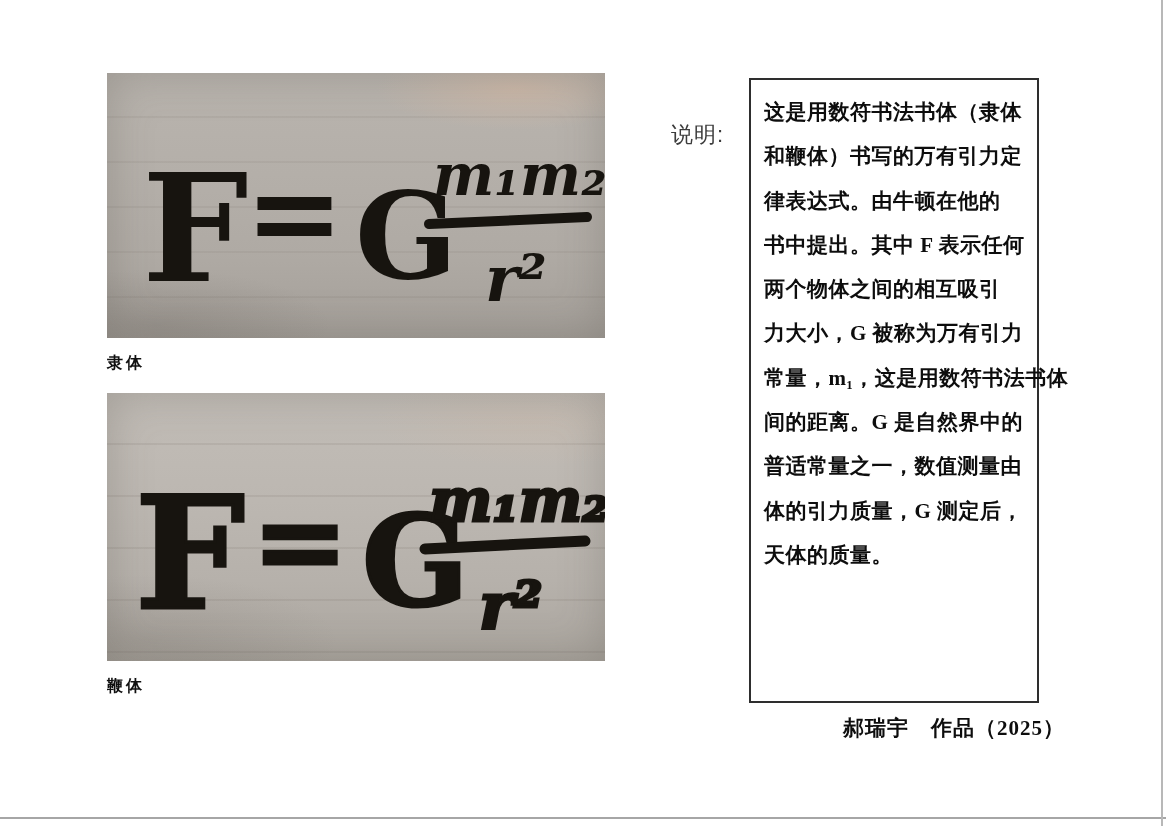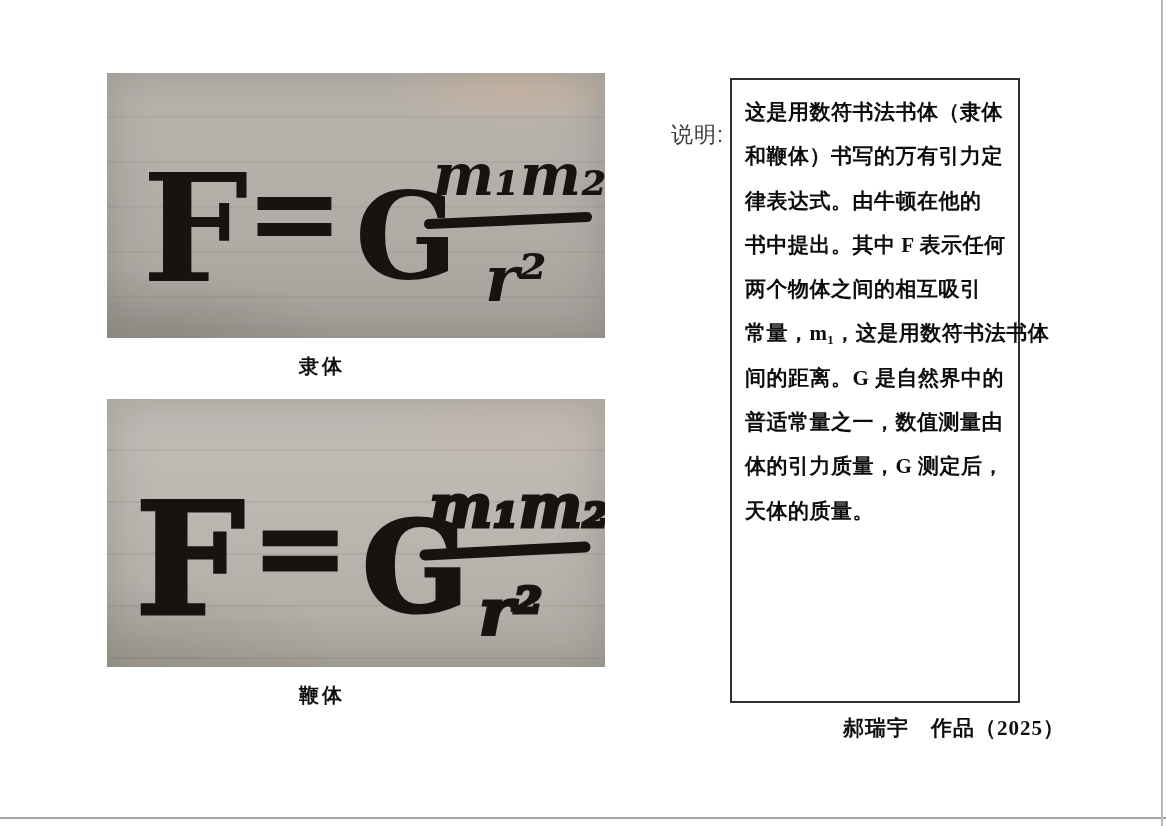--- a/index.html
+++ b/index.html
@@ -29,31 +29,31 @@
       radial-gradient(ellipse 45% 25% at 85% 10%, rgba(205,186,170,.35), rgba(205,186,170,0) 70%),
       radial-gradient(ellipse 55% 35% at 8% 92%, rgba(88,82,76,.15), rgba(88,82,76,0) 70%),
       repeating-linear-gradient(180deg, rgba(110,100,92,0) 0 50px, rgba(110,100,92,.13) 50px 52px),
       linear-gradient(180deg,#c2bdb7 0%,#bcb7b1 40%,#b6b1ab 70%,#aba69f 100%);
   }
   .fx{fill:#17140f;font-weight:bold;font-family:"DejaVu Serif",serif;}
   .cursive{font-style:italic;}
   .fig2 .fx{stroke:#17140f;stroke-width:3;}
   .fracbar{stroke:#17140f;fill:none;}
   .caption{
-    width:430px;margin:15px 0 19px;text-align:center;
-    font-size:20px;font-weight:bold;color:#101010;letter-spacing:3px;
+    width:430px;margin:15px 0 19px;text-align:left;
+    font-size:16px;font-weight:bold;color:#101010;letter-spacing:3px;
   }
   
   .explain-label{
     position:absolute;left:671px;top:84px;
     font-family:"Liberation Sans","DejaVu Sans",sans-serif;
     font-size:22px;color:#3c3c3c;letter-spacing:1px;margin-top:36px;
   }
   .desc-box{
-    position:absolute;left:730px;top:78px;width:290px;height:625px;
+    position:absolute;left:749px;top:78px;width:290px;height:625px;
     border:2px solid #2e2e2e;box-sizing:border-box;
     padding:10px 12px 0 13px;background:#ffffff;
   }
   .desc-line{
     height:44.3px;line-height:44.3px;white-space:nowrap;
     font-size:21px;font-weight:bold;color:#0d0d0d;letter-spacing:.5px;
   }
   .signature{
     position:absolute;left:775px;top:714px;width:290px;
     text-align:right;font-size:21px;font-weight:bold;color:#0d0d0d;
@@ -97,20 +97,21 @@
 </div>
 
 <div class="explain-label">说明:</div>
 
 <div class="desc-box">
   <div class="desc-line">这是用数符书法书体（隶体</div>
   <div class="desc-line">和鞭体）书写的万有引力定</div>
   <div class="desc-line">律表达式。由牛顿在他的</div>
   <div class="desc-line">书中提出。其中 F 表示任何</div>
   <div class="desc-line">两个物体之间的相互吸引</div>
+  <div class="desc-line">力大小，G 被称为万有引力</div>
   <div class="desc-line">常量，m₁，这是用数符书法书体</div>
   <div class="desc-line">间的距离。G 是自然界中的</div>
   <div class="desc-line">普适常量之一，数值测量由</div>
   <div class="desc-line">体的引力质量，G 测定后，</div>
   <div class="desc-line">天体的质量。</div>
 </div>
 
 <div class="signature">郝瑞宇　作品（2025）</div>
 
 <div class="edge-bottom"></div>

